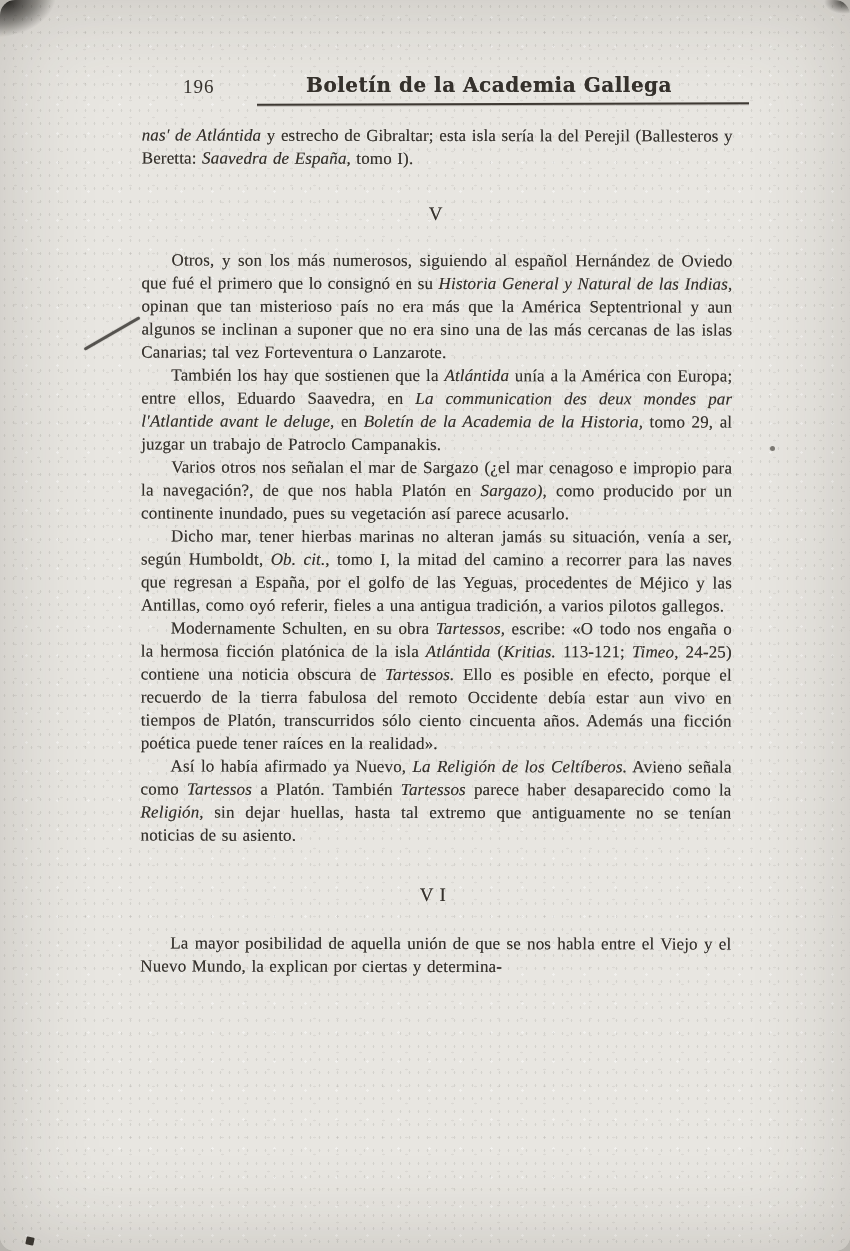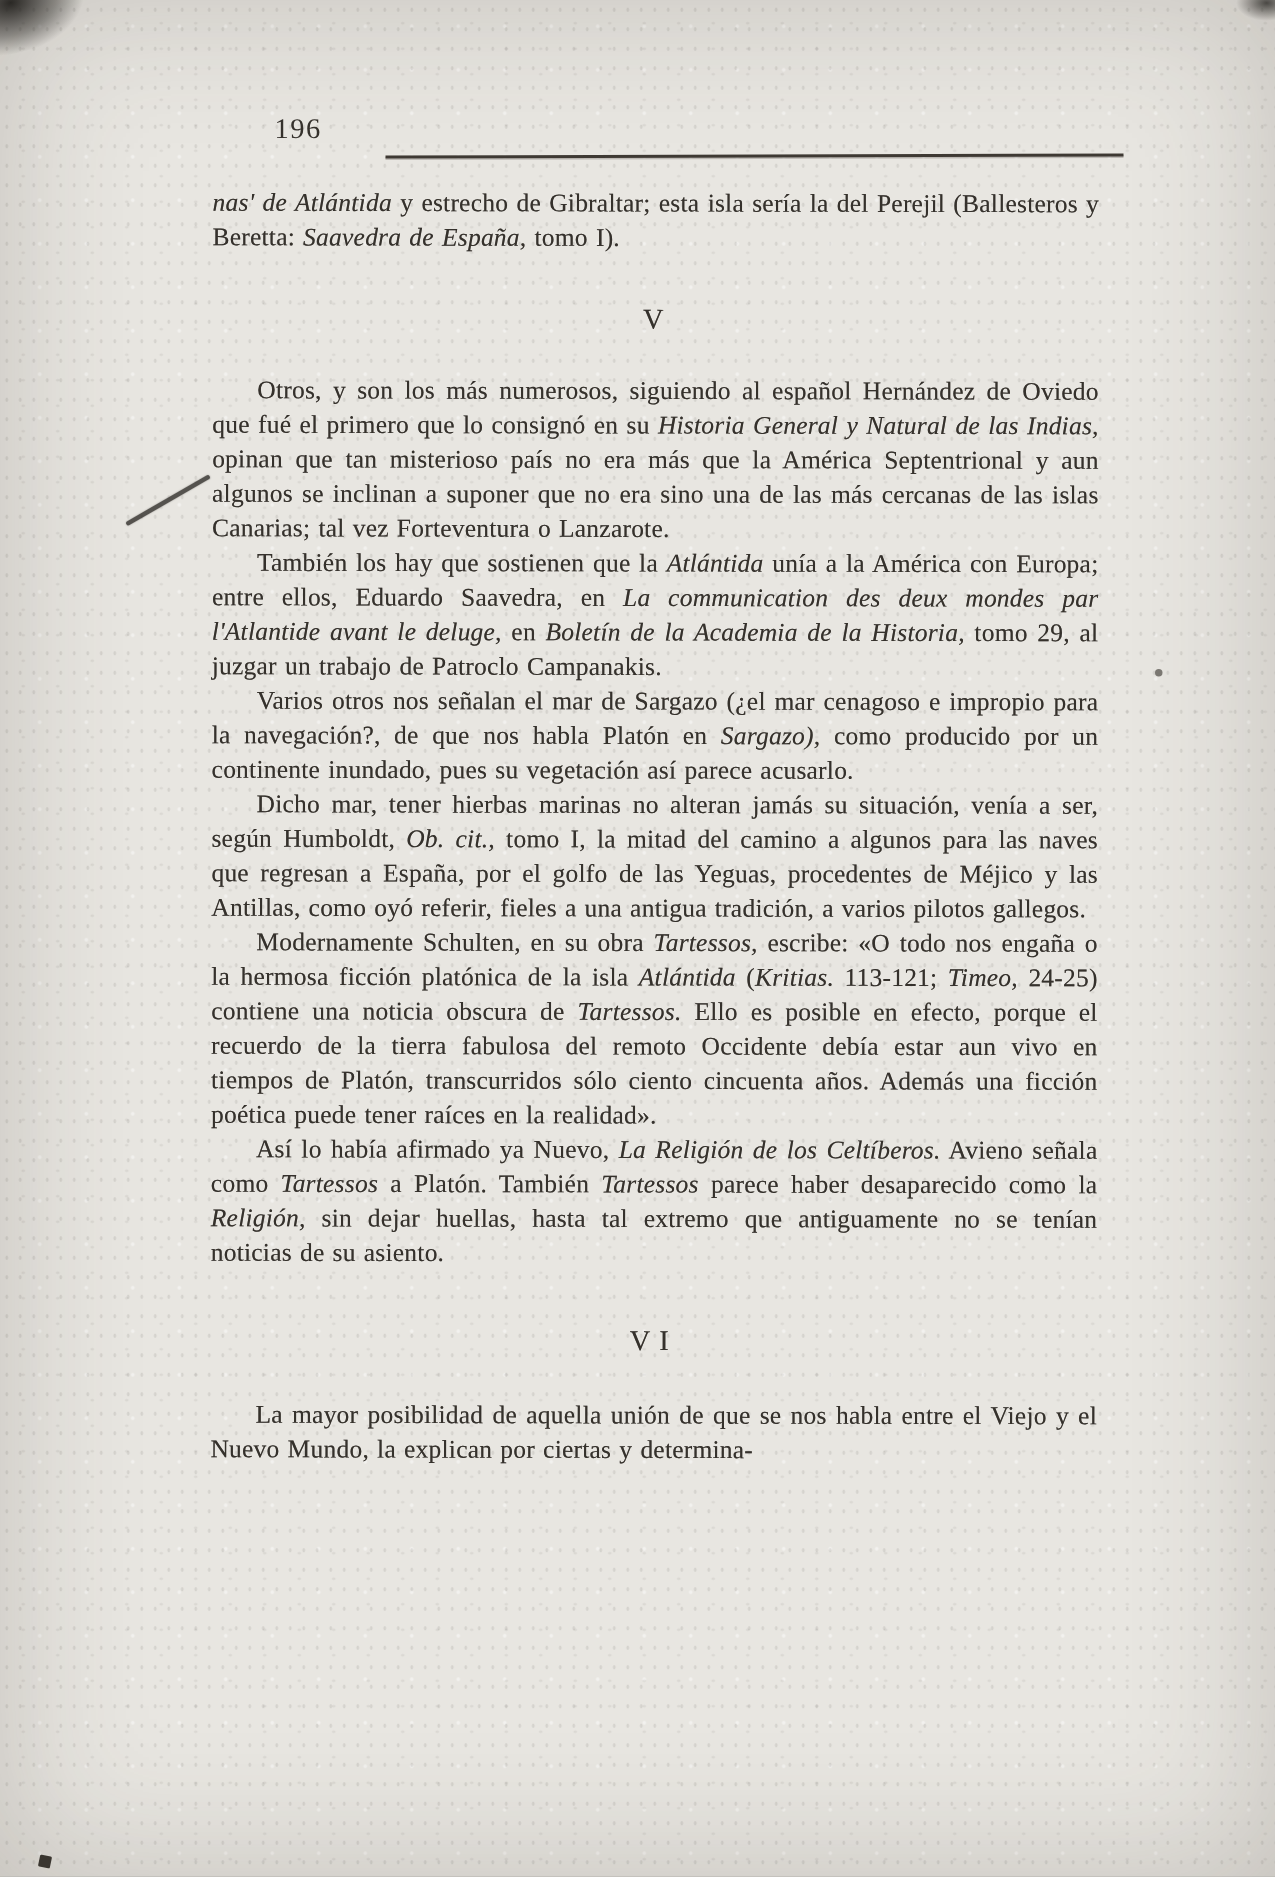--- a/index.html
+++ b/index.html
@@ -16,20 +16,21 @@
     background-color: #e8e6e1;
     background-image:
       radial-gradient(rgba(42,39,34,0.10) 0.8px, transparent 1.1px),
       radial-gradient(rgba(42,39,34,0.07) 1px, transparent 1.5px),
       radial-gradient(rgba(255,255,255,0.45) 1px, transparent 1.5px);
     background-size: 9px 13px, 23px 17px, 31px 29px;
     background-position: 0 0, 4px 7px, 11px 3px;
     box-shadow: inset 0 0 95px rgba(62,56,47,0.22);
     font-family: "Liberation Serif", "DejaVu Serif", serif;
     color: #35312c;
+    border-radius: 15px;
   }
   
   .page-number {
     position: absolute;
     left: 183px;
     top: 76px;
     font-size: 19px;
     letter-spacing: 1px;
   }
   .header-title {
@@ -143,32 +144,33 @@
 
 <div class="page">
 
   <div class="smudge-tl"></div>
   <div class="smudge-tr"></div>
   <div class="pen-stroke"></div>
   <div class="speck-bl"></div>
   <div class="speck-mid-right"></div>
 
   <span class="page-number">196</span>
+  <span class="header-title">Boletín de la Academia Gallega</span>
   <div class="header-rule"></div>
 
   <div class="text-block">
 
     <p class="continuation"><i>nas' de Atlántida</i><span> y estrecho de Gibraltar; esta isla sería la del Perejil (Ballesteros y Beretta: </span><i>Saavedra de España,</i><span> tomo I).</span></p>
 
     <h2>V</h2>
 
     <p><span>Otros, y son los más numerosos, siguiendo al español Hernández de Oviedo que fué el primero que lo consignó en su </span><i>Historia General y Natural de las Indias,</i><span> opinan que tan misterioso país no era más que la América Septentrional y aun algunos se inclinan a suponer que no era sino una de las más cercanas de las islas Canarias; tal vez Forteventura o Lanzarote.</span></p>
     <p><span>También los hay que sostienen que la </span><i>Atlántida</i><span> unía a la América con Europa; entre ellos, Eduardo Saavedra, en </span><i>La communication des deux mondes par l'Atlantide avant le deluge,</i><span> en </span><i>Boletín de la Academia de la Historia,</i><span> tomo 29, al juzgar un trabajo de Patroclo Campanakis.</span></p>
     <p><span>Varios otros nos señalan el mar de Sargazo (¿el mar cenagoso e impropio para la navegación?, de que nos habla Platón en </span><i>Sargazo),</i><span> como producido por un continente inundado, pues su vegetación así parece acusarlo.</span></p>
-    <p><span>Dicho mar, tener hierbas marinas no alteran jamás su situación, venía a ser, según Humboldt, </span><i>Ob. cit.,</i><span> tomo I, la mitad del camino a algunos para las naves que regresan a España, por el golfo de las Yeguas, procedentes de Méjico y las Antillas, como oyó referir, fieles a una antigua tradición, a varios pilotos gallegos.</span></p>
+    <p><span>Dicho mar, tener hierbas marinas no alteran jamás su situación, venía a ser, según Humboldt, </span><i>Ob. cit.,</i><span> tomo I, la mitad del camino a recorrer para las naves que regresan a España, por el golfo de las Yeguas, procedentes de Méjico y las Antillas, como oyó referir, fieles a una antigua tradición, a varios pilotos gallegos.</span></p>
     <p><span>Modernamente Schulten, en su obra </span><i>Tartessos,</i><span> escribe: «O todo nos engaña o la hermosa ficción platónica de la isla </span><i>Atlántida</i><span> (</span><i>Kritias.</i><span> 113-121; </span><i>Timeo,</i><span> 24-25) contiene una noticia obscura de </span><i>Tartessos.</i><span> Ello es posible en efecto, porque el recuerdo de la tierra fabulosa del remoto Occidente debía estar aun vivo en tiempos de Platón, transcurridos sólo ciento cincuenta años. Además una ficción poética puede tener raíces en la realidad».</span></p>
     <p><span>Así lo había afirmado ya Nuevo, </span><i>La Religión de los Celtíberos.</i><span> Avieno señala como </span><i>Tartessos</i><span> a Platón. También </span><i>Tartessos</i><span> parece haber desaparecido como la </span><i>Religión,</i><span> sin dejar huellas, hasta tal extremo que antiguamente no se tenían noticias de su asiento.</span></p>
 
     <h2 class="sec-vi">VI</h2>
 
     <p><span>La mayor posibilidad de aquella unión de que se nos habla entre el Viejo y el Nuevo Mundo, la explican por ciertas y determina-</span></p>
 
   </div>
 </div>
 

